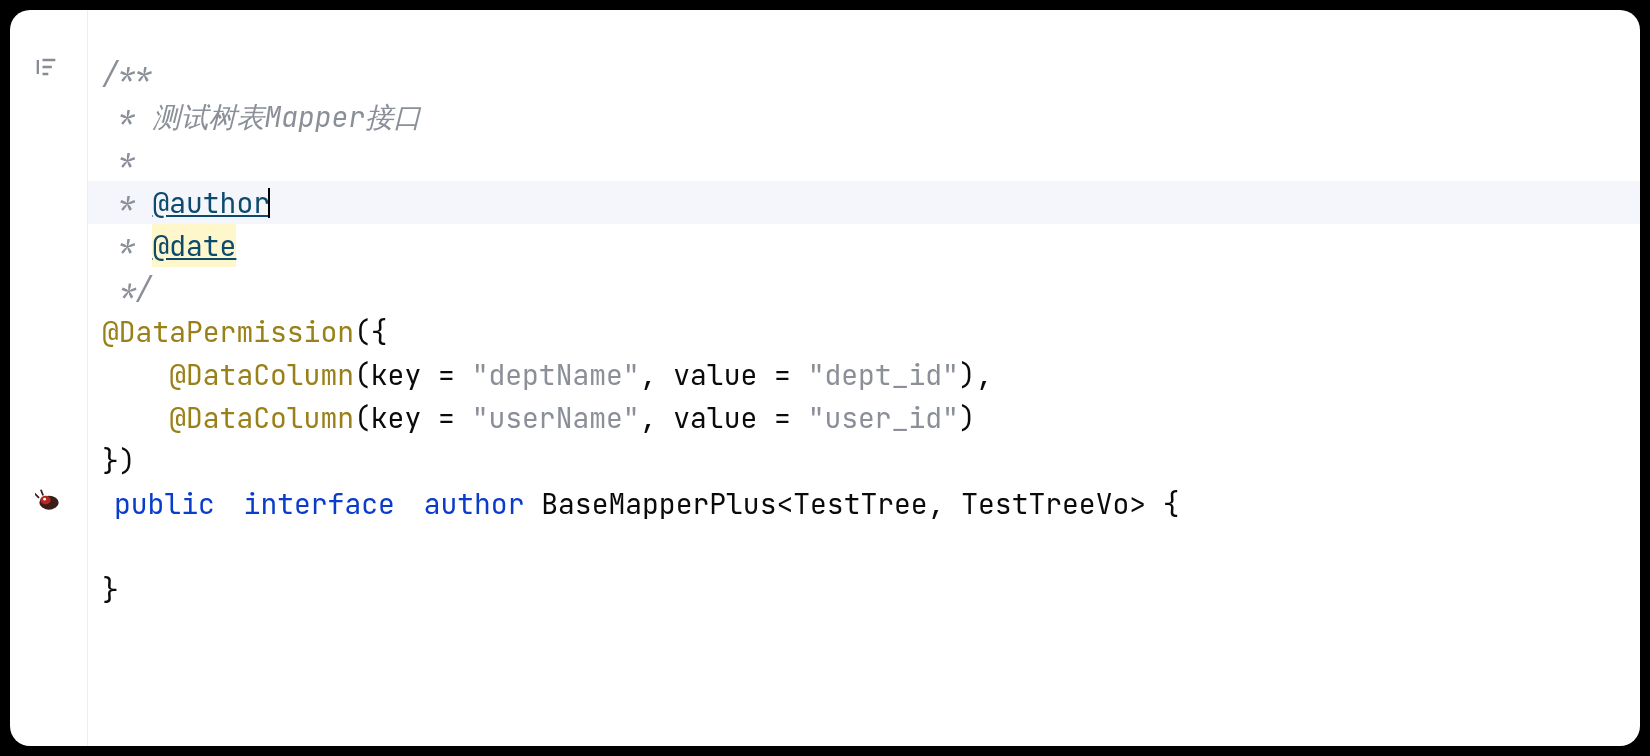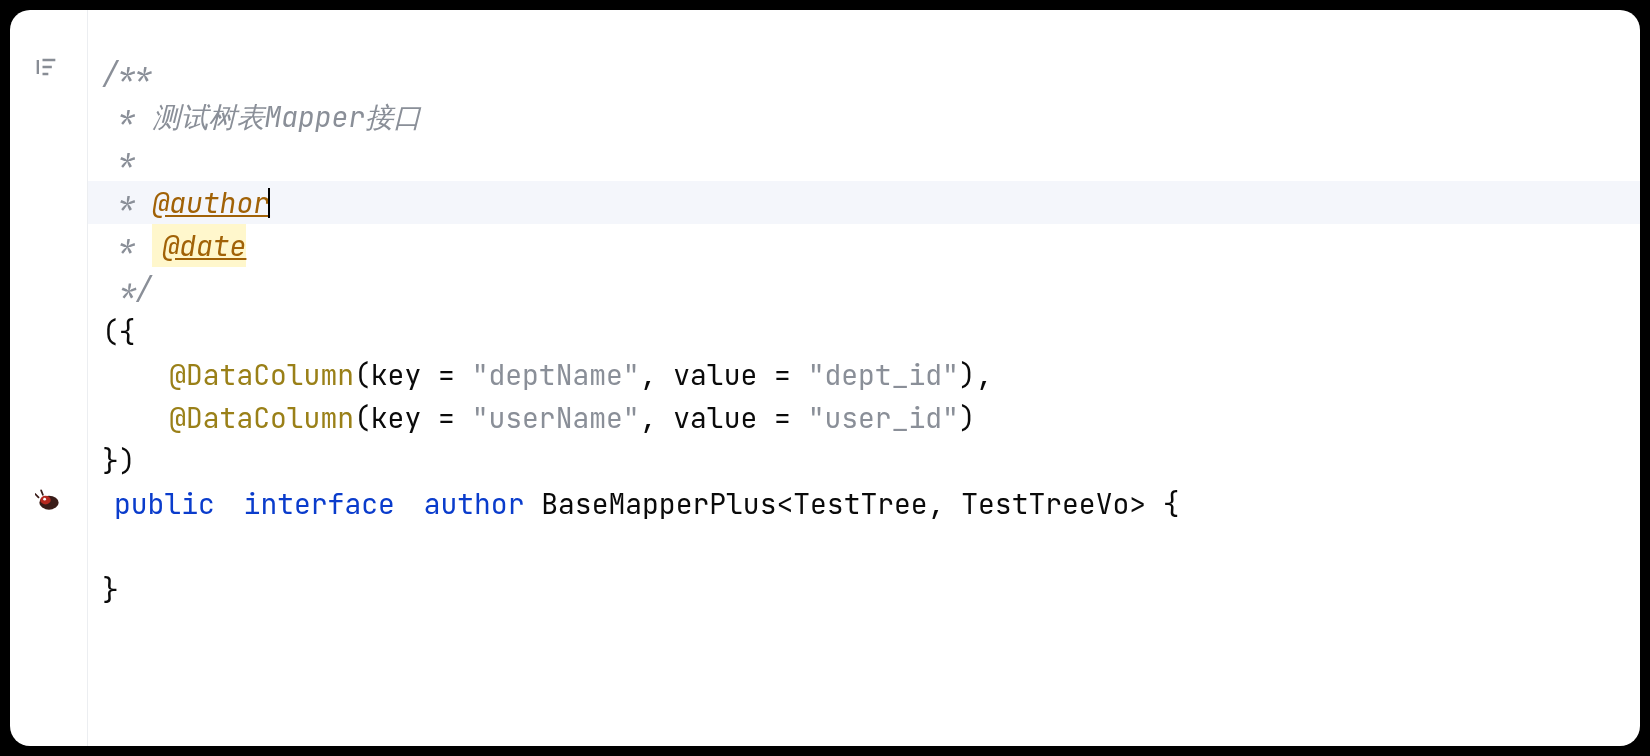--- a/index.html
+++ b/index.html
@@ -48,22 +48,22 @@
   .line.active { background: #f4f6fb; }
   .caret {
     display: inline-block;
     width: 2px; height: 30px;
     background: #000;
     vertical-align: middle;
     margin-left: -2px;
   }
   
   .c-comment { color: #8a8f98; font-style: italic; }
-  .c-doctag  { color: #a16207; font-style: italic; text-decoration: underline; }
-  .c-doctag.hl { background: #fff7cc; padding-left: 10px; }
+  .c-doctag  { color: #0c4a6e; text-decoration: underline; }
+  .c-doctag.hl { background: #fff7cc; }
   .c-annotation { color: #9a8018; }
   .c-plain { color: #0a0a0a; }
   .c-string { color: #8a8f98; }
   .c-keyword { color: #0a3ccc; margin-left: 12px; }
 </style>
 </head>
 <body>
 
 <div class="frame">
   <div class="editor">
@@ -97,21 +97,21 @@
         <div class="gutter-row"></div>
         <div class="gutter-row"></div>
       </div>
     <div class="code-area" id="code">
         <div class="line"><span class="c-comment">/**</span></div>
         <div class="line"><span class="c-comment"> * 测试树表Mapper接口</span></div>
         <div class="line"><span class="c-comment"> *</span></div>
         <div class="line active"><span class="c-comment"> * </span><span class="c-doctag">@author</span><span class="caret"></span></div>
         <div class="line"><span class="c-comment"> * </span><span class="c-doctag hl">@date</span></div>
         <div class="line"><span class="c-comment"> */</span></div>
-        <div class="line"><span class="c-plain">({</span></div>
+        <div class="line"><span class="c-annotation">@DataPermission</span><span class="c-plain">({</span></div>
         <div class="line"><span class="c-plain">    </span><span class="c-annotation">@DataColumn</span><span class="c-plain">(key = </span><span class="c-string">"deptName"</span><span class="c-plain">, value = </span><span class="c-string">"dept_id"</span><span class="c-plain">),</span></div>
         <div class="line"><span class="c-plain">    </span><span class="c-annotation">@DataColumn</span><span class="c-plain">(key = </span><span class="c-string">"userName"</span><span class="c-plain">, value = </span><span class="c-string">"user_id"</span><span class="c-plain">)</span></div>
         <div class="line"><span class="c-plain">})</span></div>
         <div class="line"><span class="c-keyword">public </span><span class="c-keyword">interface </span><span class="c-keyword">author </span><span class="c-plain">BaseMapperPlus&lt;TestTree, TestTreeVo&gt; {</span></div>
         <div class="line"><span class="c-plain">&nbsp;</span></div>
         <div class="line"><span class="c-plain">}</span></div>
       </div>
   </div>
 </div>
 

